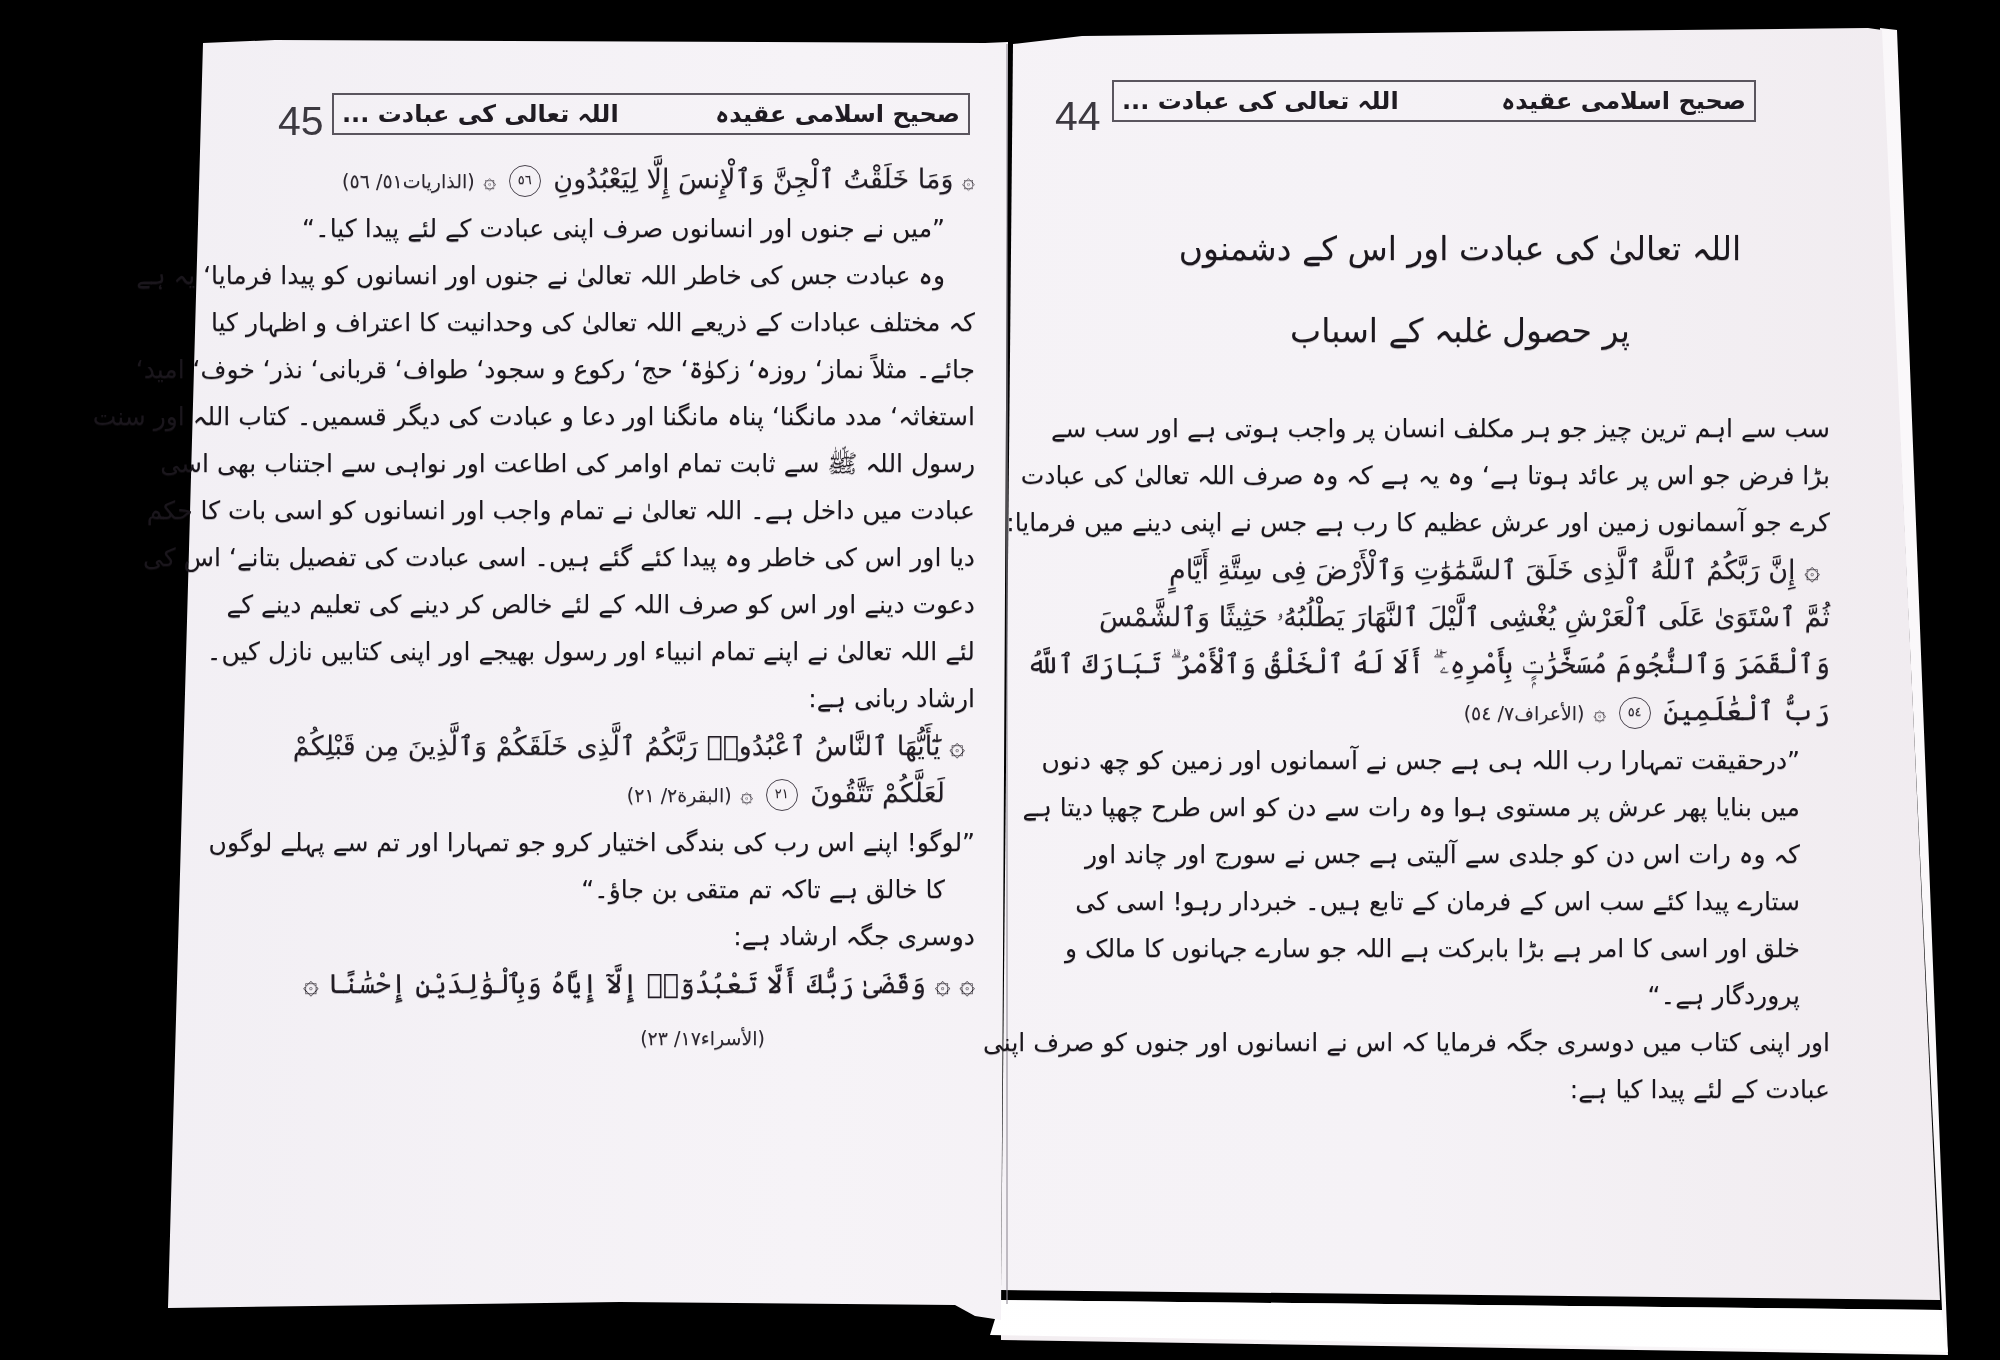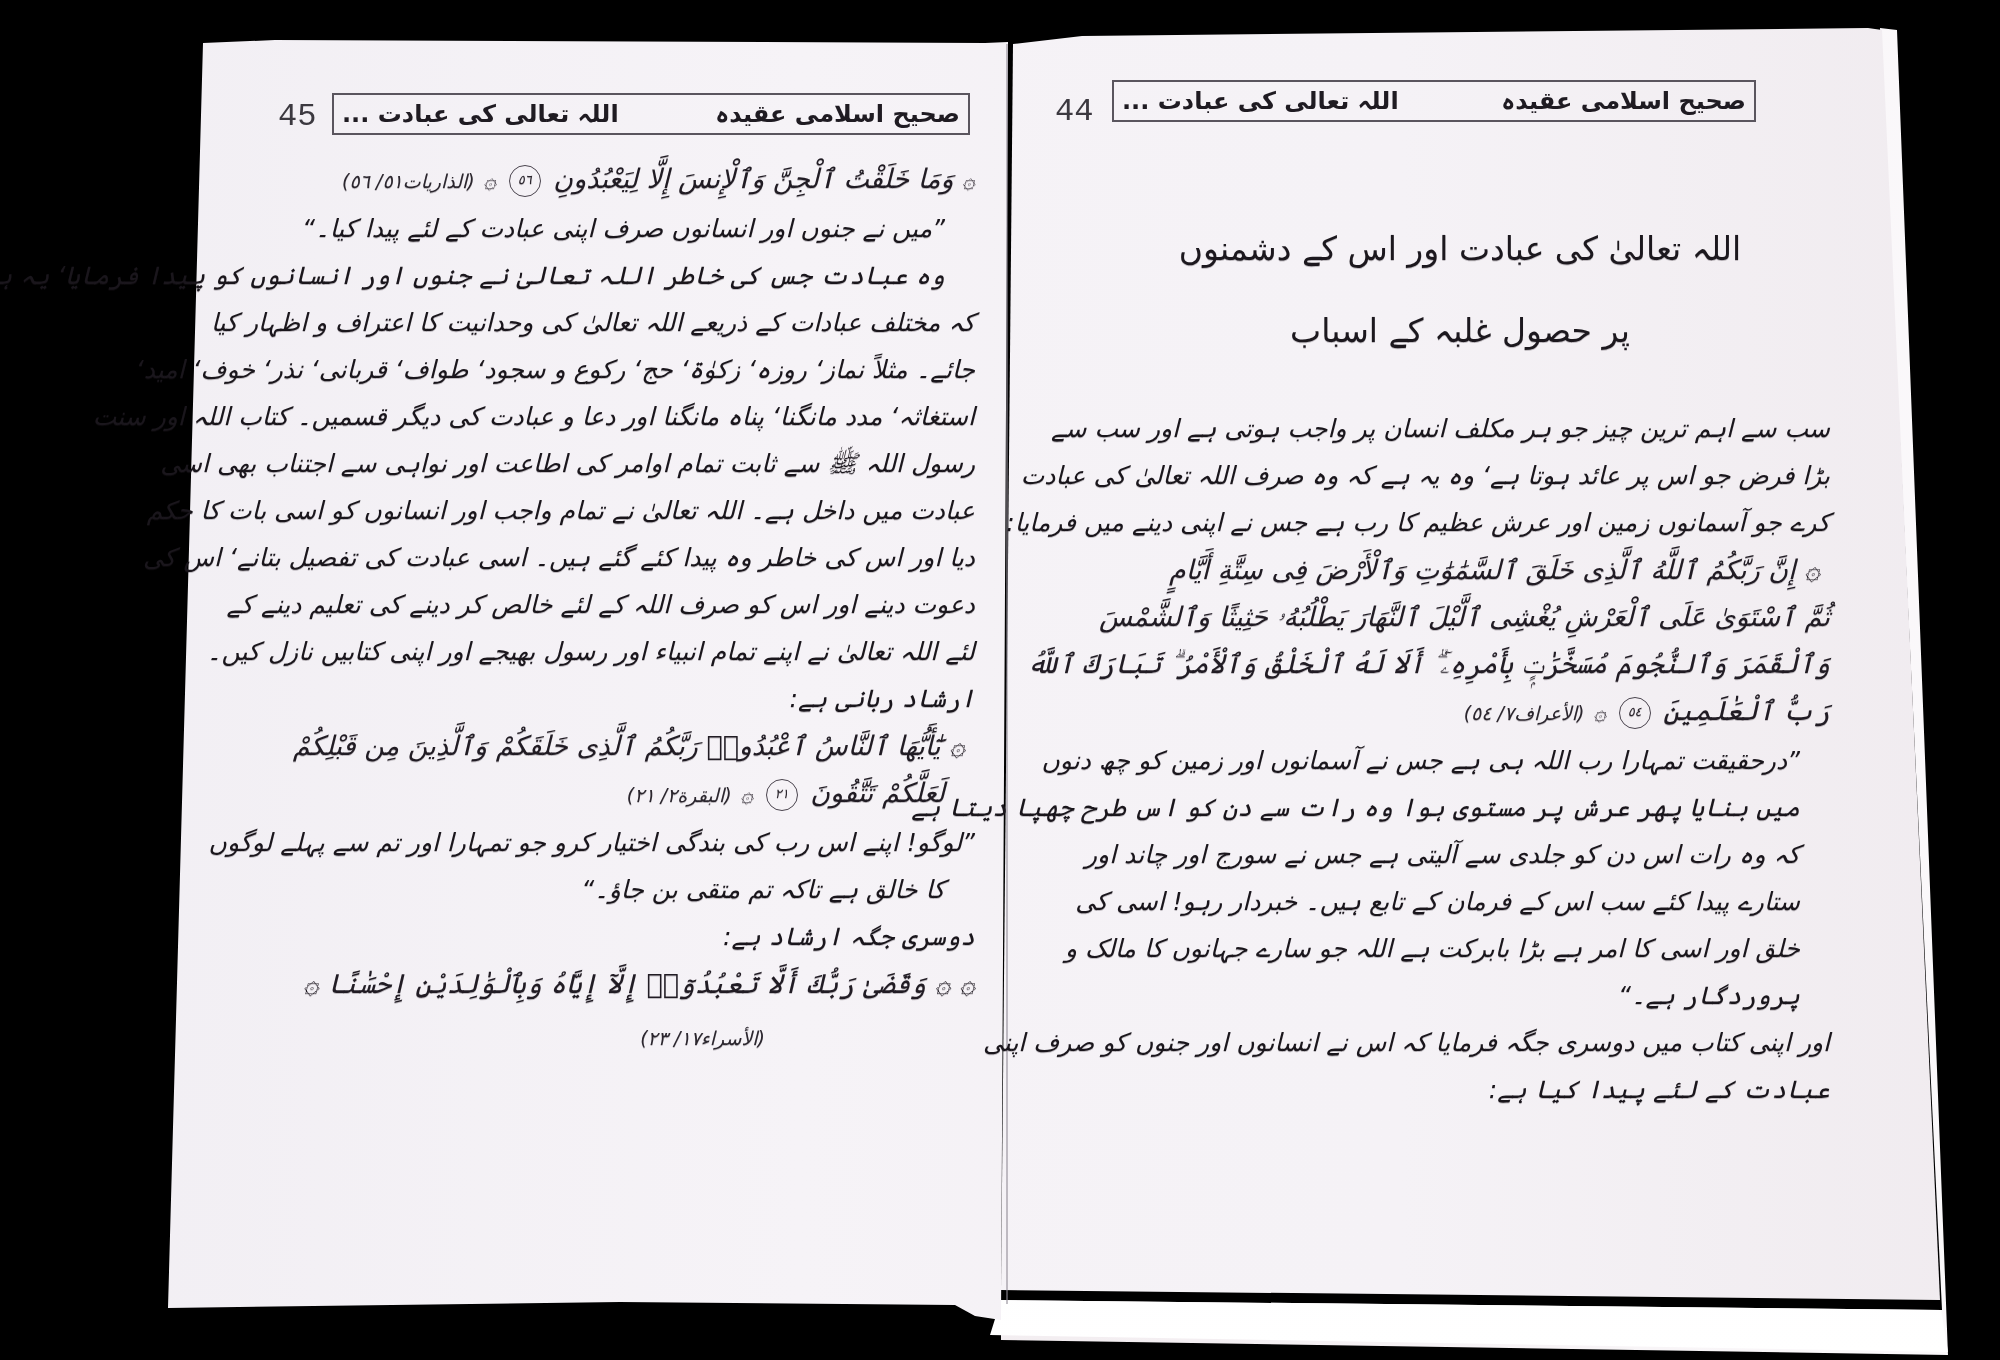--- a/index.html
+++ b/index.html
@@ -51,36 +51,36 @@
       direction: rtl;
       font-family: "DejaVu Sans", sans-serif;
       font-weight: bold;
       color: #1f1b22;
       font-size: 24px;
     }
     .header-box .book-title { }
     .header-box .chapter-title { }
     .page-num {
       position: absolute;
-      font-family: Liberation Mono, monospace;
-      font-size: 32px;
+      font-family: Liberation Sans, sans-serif;
+      font-size: 41px;
       color: #3c3940;
     }
 
     .text {
       position: absolute;
       direction: rtl;
       text-align: justify;
       color: #1a161c;
       font-family: "DejaVu Sans", sans-serif;
       font-size: 25px;
       line-height: 47px;
       text-shadow: 0 1px 0 rgba(40,30,40,0.25);
     }
-    .line { display: block; white-space: nowrap; font-style: italic; }
+    .line { display: block; white-space: nowrap; }
     .arabic {
       font-family: "DejaVu Serif", serif;
       font-size: 27px;
       color: #211c24;
     }
     .ref {
       font-family: "DejaVu Sans", sans-serif;
       font-size: 19px;
       color: #2b262e;
     }

